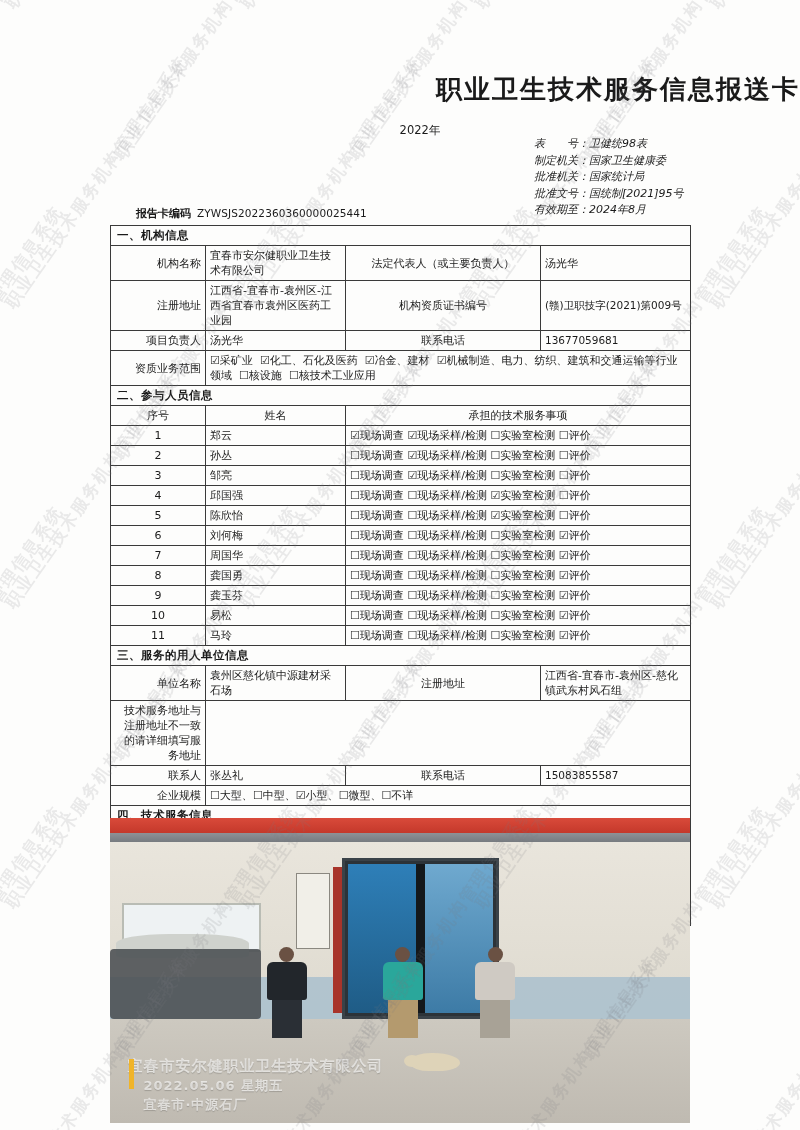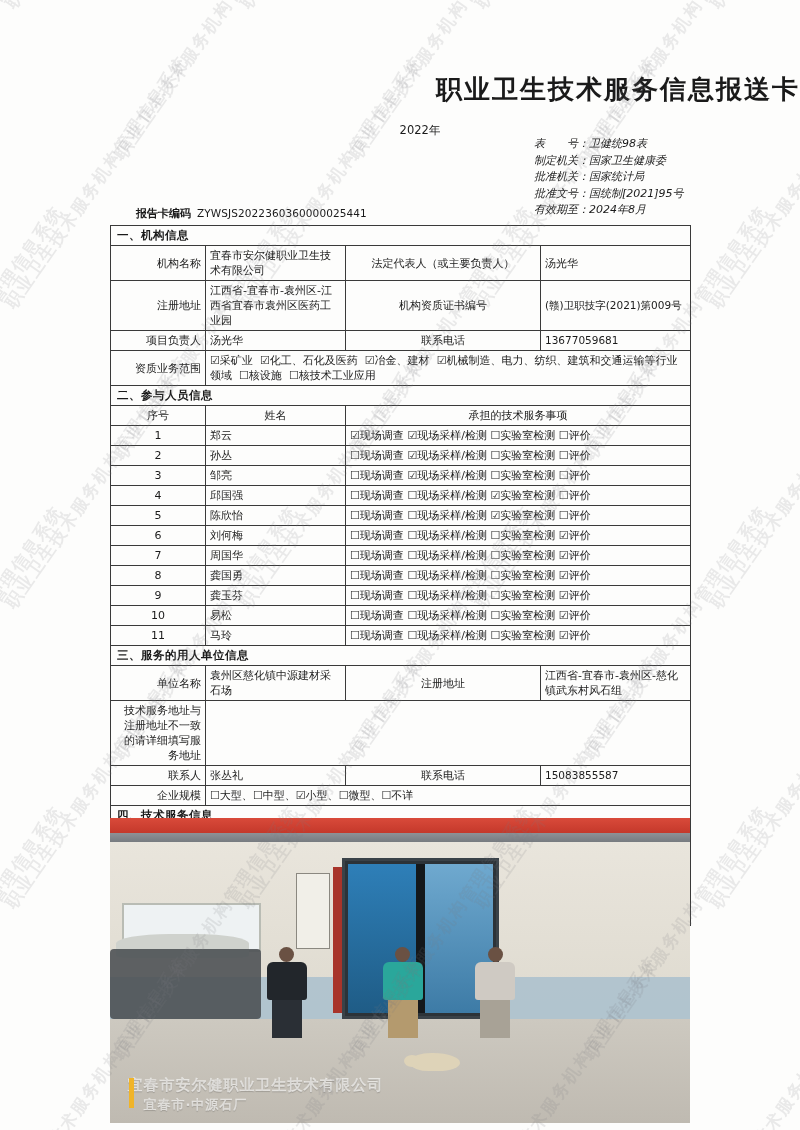--- a/index.html
+++ b/index.html
@@ -359,18 +359,19 @@
     </div>
     <div class="person p3">
       <div class="p-head"></div>
       <div class="p-body"></div>
       <div class="p-legs"></div>
     </div>
     <div class="ph-dog"></div>
     <div class="ph-wm">
       <div class="l1">宜春市安尔健职业卫生技术有限公司</div>
       <div class="bar"></div>
+      <div class="l2">2022.05.06 星期五</div>
       <div class="l3">宜春市·中源石厂</div>
     </div>
     <div class="ph-stamp"></div>
   </div>
 
 </div>
 
 </body></html>

